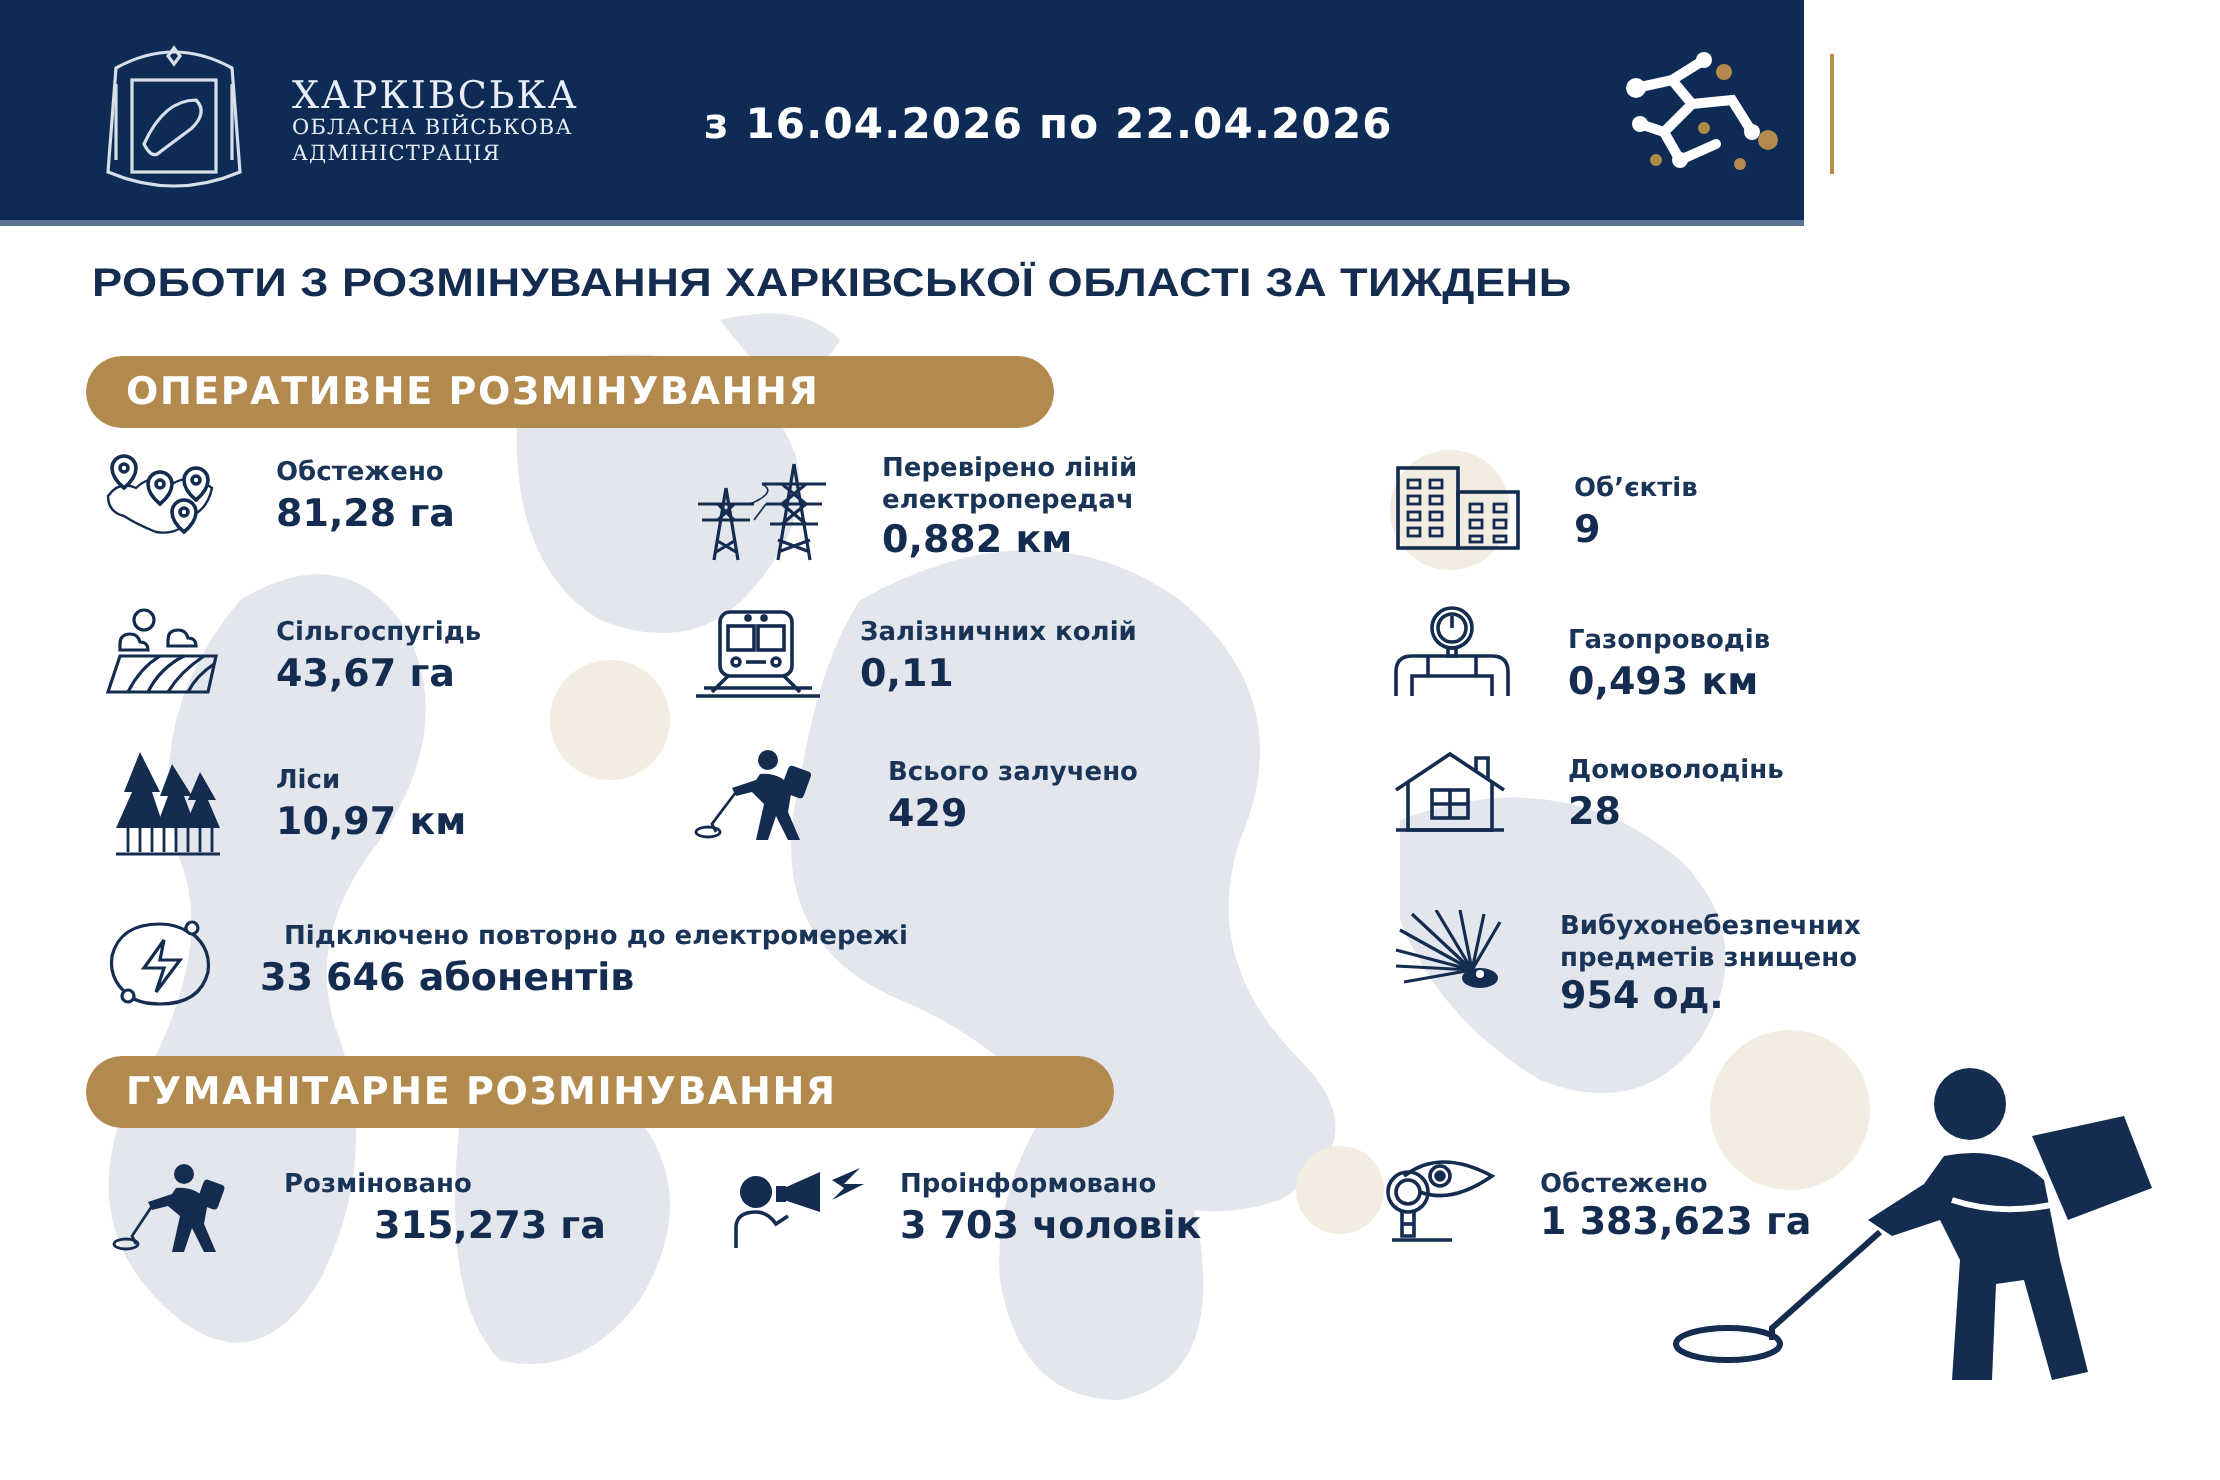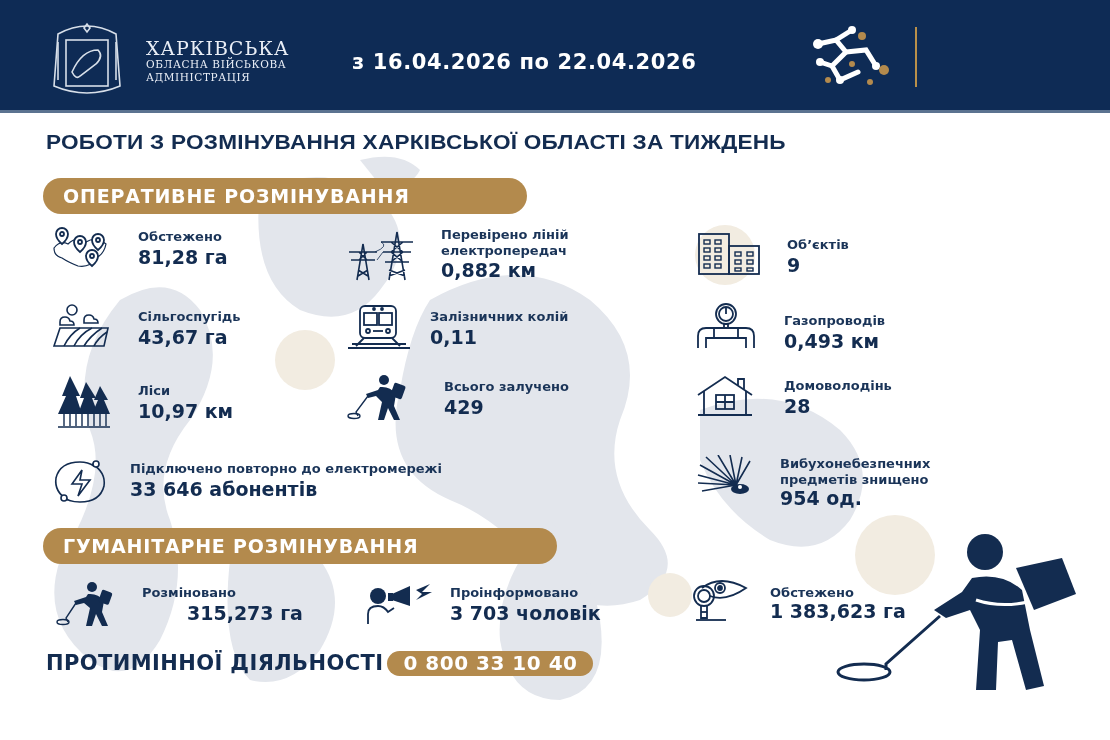--- a/index.html
+++ b/index.html
@@ -1,19 +1,19 @@
 <!DOCTYPE html>
 <html><head>
 <meta charset="utf-8">
 <style>
   * { box-sizing: border-box; margin: 0; padding: 0; }
   html, body { width: 1110px; height: 740px; overflow: hidden; background: #ffffff; }
   body { font-family: "DejaVu Sans", sans-serif; color: #132c50; position: relative; }
 
-  .header { position: absolute; left: 0; top: 0; width: 1110px; height: 113px; background: #0e2b55; border-bottom: 3px solid #5b7390; }
+  .header { position: absolute; left: 0; top: 0; width: 902px; height: 113px; background: #0e2b55; border-bottom: 3px solid #5b7390; }
   .coat { position: absolute; left: 44px; top: 20px; width: 86px; height: 80px; }
   .oblast { position: absolute; left: 146px; top: 38px; color: #e9eef6; font-family: "DejaVu Serif", serif; }
   .oblast .l1 { font-size: 19px; letter-spacing: 1px; line-height: 20px; }
   .oblast .l2 { font-size: 10.5px; letter-spacing: 0.6px; line-height: 13px; }
   .dates { position: absolute; left: 352px; top: 38px; color: #ffffff; font-weight: bold; font-size: 21px; letter-spacing: 0.6px; margin-top: 12px; }
   .cmc-logo { position: absolute; left: 806px; top: 22px; width: 100px; height: 70px; }
   .cmc-bar { position: absolute; left: 915px; top: 27px; width: 2px; height: 60px; background: #b9904a; }
   .cmc-text { position: absolute; left: 926px; top: 27px; color: #ffffff; font-weight: bold; font-size: 12.5px; line-height: 14.5px; letter-spacing: 0.3px; }
 
   .bg { position: absolute; inset: 113px 0 0 0; overflow: hidden; pointer-events: none; }
@@ -254,21 +254,21 @@
 <div class="stat" style="left:52px;top:458px;">
   <svg class="icon" width="56" height="48" viewBox="0 0 56 48">
     <g fill="none" stroke="#132c50" stroke-width="1.6">
       <path d="M40 6 Q54 14 52 28 Q48 44 28 44 Q16 44 10 38"></path>
       <path d="M16 42 Q2 34 4 20 Q8 4 28 4 Q36 4 42 8"></path>
       <path d="M30 12 L20 26 H30 L26 38 L38 22 H28 Z"></path>
       <circle cx="44" cy="6" r="3" fill="#fff"></circle>
         <circle cx="12" cy="40" r="3" fill="#fff"></circle>
     </g>
   </svg>
-  <div class="lbl" style="left:78px;top:2px;text-align:center;">Підключено повторно до електромережі</div>
+  <div class="lbl" style="left:90px;top:2px;text-align:center;">Підключено повторно до електромережі</div>
   <div class="val" style="left:78px;top:20px;">33 646 абонентів</div>
 </div>
 
 <div class="stat" style="left:696px;top:455px;">
   <svg class="icon" width="60" height="42" viewBox="0 0 60 42">
     <g stroke="#132c50" stroke-width="1.6">
       <path d="M40 30 L4 10 M40 30 L10 2 M40 30 L22 0 M40 30 L34 0 M40 30 L46 2 M40 30 L54 6 M40 30 L2 20 M40 30 L2 28 M40 30 L6 36"></path>
     </g>
     <ellipse cx="44" cy="34" rx="9" ry="5" fill="#132c50"></ellipse>
     <circle cx="44" cy="32" r="2" fill="#fff"></circle>
@@ -336,14 +336,13 @@
   <g fill="none" stroke="#ffffff" stroke-width="3">
       <path d="M146 70 Q170 78 198 72"></path>
     </g>
   <g fill="none" stroke="#132c50" stroke-width="3">
     <path d="M110 86 L56 134 L56 140"></path>
     <ellipse cx="34" cy="142" rx="26" ry="8"></ellipse>
   </g>
 </svg>
 
 <div class="hotline">
-  <div><span>ПРОТИМІННОЇ ДІЯЛЬНОСТІ</span><span class="phone">0 800 33 10 40</span></div>
 </div>
 
 </body></html>

